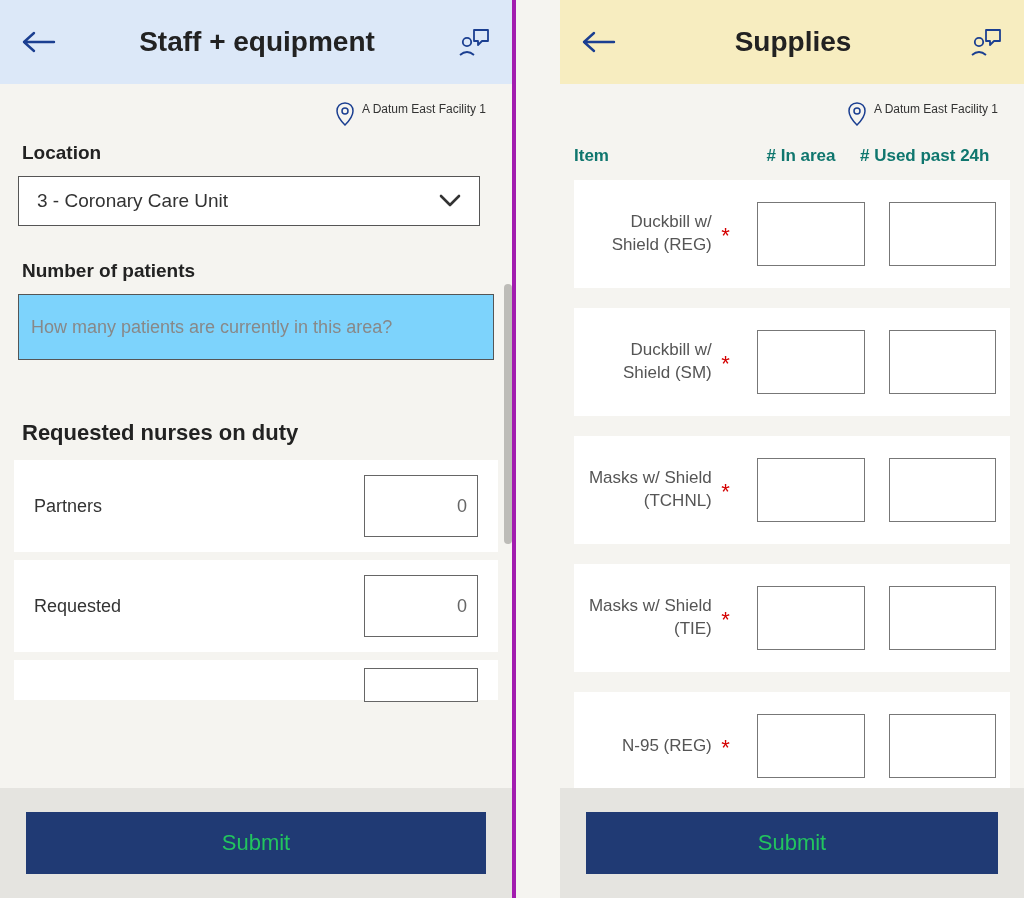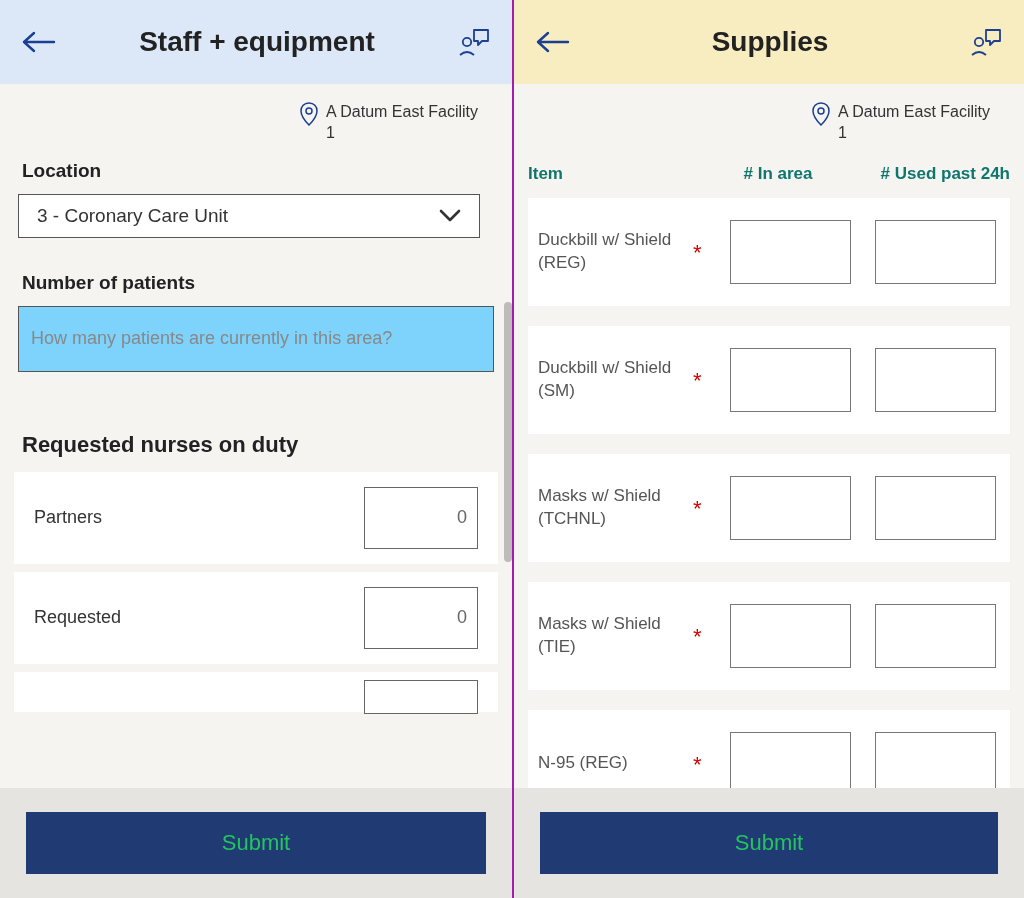--- a/index.html
+++ b/index.html
@@ -12,21 +12,21 @@
     overflow: hidden;
   }
   .screen {
     width: 512px;
     height: 898px;
     display: flex;
     flex-direction: column;
     position: relative;
     background: #f5f4f0;
   }
-  .screen + .screen { border-left: 2px solid #a21caf; }
+  .screen + .screen { border-left: 4px solid #a21caf; padding-left: 44px; }
   .header {
     height: 84px;
     display: flex;
     align-items: center;
     justify-content: space-between;
     padding: 0 18px 0 20px;
     position: relative;
   }
   .header-blue { background: #dce8f8; }
   .header-yellow { background: #f7edc0; }
@@ -49,41 +49,41 @@
     width: 40px; height: 40px;
     display: flex; align-items: center; justify-content: center;
     cursor: pointer;
   }
   .facility-row {
     display: flex;
     justify-content: flex-end;
     align-items: flex-start;
     gap: 8px;
     padding: 18px 26px 10px 0;
-    font-size: 16px;
+    font-size: 12px;
     color: #333;
   }
   .facility-row .fac-text { max-width: 160px; line-height: 1.3; }
   .content {
     flex: 1;
     overflow-y: auto;
     padding: 0 0 0 0;
     position: relative;
   }
   .section-label {
     font-size: 19px;
     font-weight: 600;
     color: #222;
     padding: 6px 22px 12px 22px;
   }
   .select-box {
     margin: 0 32px 28px 18px;
     border: 1.5px solid #555;
     background: #fff;
-    height: 44px;
+    height: 50px;
     display: flex;
     align-items: center;
     justify-content: space-between;
     padding: 0 18px;
     font-size: 19px;
     color: #333;
     cursor: pointer;
   }
   .text-input-big {
     margin: 0 18px 10px 18px;
@@ -145,34 +145,35 @@
   
   .supply-header-row {
     display: flex;
     padding: 10px 14px 14px 14px;
     font-size: 17px;
     font-weight: 600;
     color: #0f766e;
   }
   .supply-header-row .col1 { width: 160px; }
   .supply-header-row .col2 { flex: 1; text-align: center; padding-left: 8px;}
-  .supply-header-row .col3 { width: 150px; text-align: right; }
+  .supply-header-row .col3 { width: 150px; }
   .supply-card {
     background: #fff;
     margin: 0 14px 20px 14px;
     display: flex;
     align-items: center;
     padding: 22px 14px 22px 10px;
     gap: 6px;
   }
   .supply-card .name {
     width: 148px;
     font-size: 17px;
     color: #555;
     line-height: 1.35;
+    text-align: right;
   }
   .supply-card .req {
     color: #d40000;
     font-size: 22px;
     width: 18px;
     text-align: center;
     line-height: 1;
     padding-top: 3px;
   }
   .supply-card .inp {

